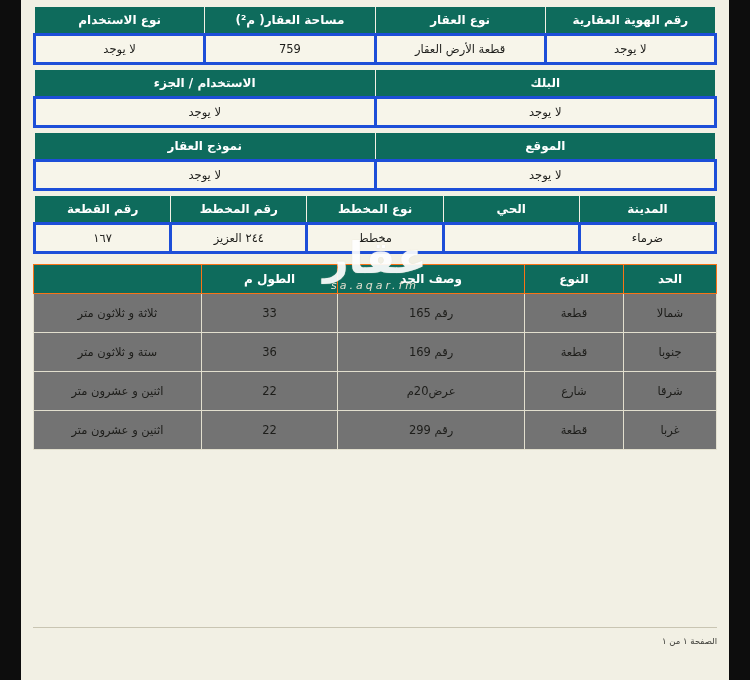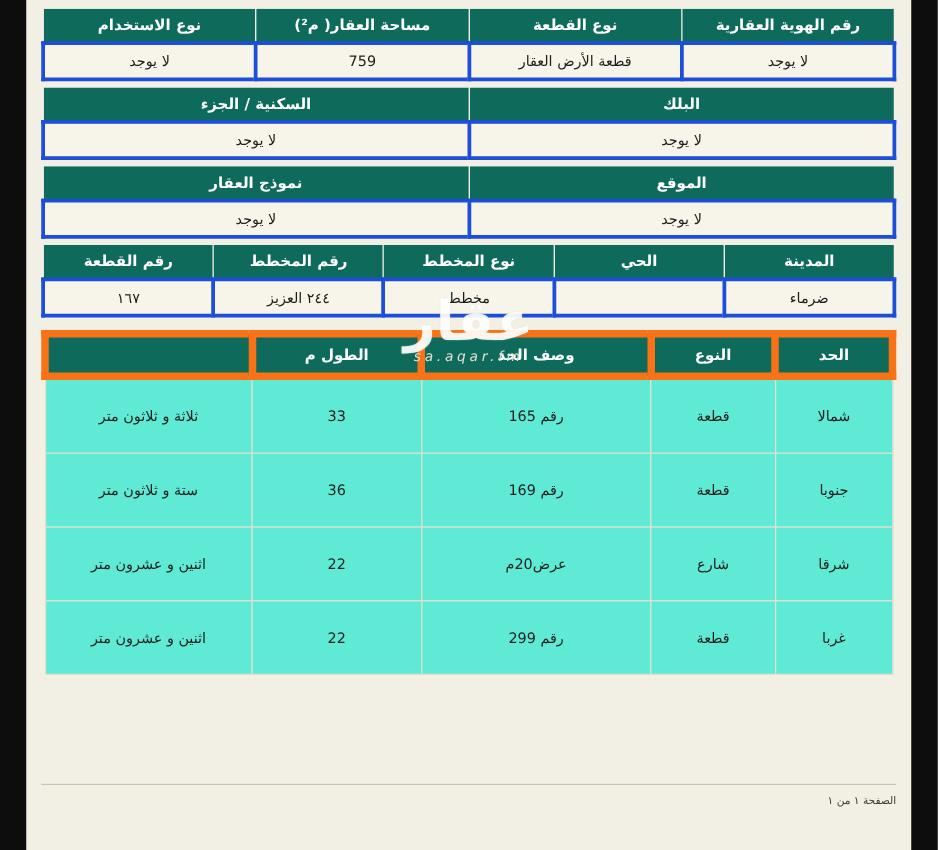--- a/index.html
+++ b/index.html
@@ -57,28 +57,28 @@
     border-collapse: collapse;
     table-layout: fixed;
     margin-top: 10px;
   }
   .big-table th {
     background: #0e6b5c;
     color: #fff;
     font-weight: bold;
     font-size: 12px;
     padding: 7px 6px;
-    border: 6px solid #f97316;
+    border: 1px solid #f97316;
     text-align: center;
   }
   .big-table td {
-    background: #5eead4;
+    background: #737373;
     color: #1d1d1a;
     font-size: 11.5px;
-    padding: 22px 6px;
+    padding: 12px 6px;
     border-bottom: 1px solid #e2dfce;
     border-left: 1px solid #e2dfce;
     border-right: 1px solid #e2dfce;
     text-align: center;
   }
   .watermark {
     position: absolute;
     left: 0;
     right: 0;
     top: 232px;
@@ -128,38 +128,38 @@
 </style>
 </head>
 <body>
 
 <div class="page">
 
   <table class="tbl">
     <tbody>
         <tr class="hdr">
       <td style="width:25%">رقم الهوية العقارية</td>
-      <td style="width:25%">نوع القطعة</td>
+      <td style="width:25%">نوع العقار</td>
       <td style="width:25%">مساحة العقار( م²)</td>
       <td style="width:25%">نوع الاستخدام</td>
     </tr>
     <tr class="val">
       <td>لا يوجد</td>
       <td>قطعة الأرض العقار</td>
       <td>759</td>
       <td>لا يوجد</td>
     </tr>
   </tbody>
     </table>
 
   <table class="tbl">
     <tbody>
         <tr class="hdr">
       <td style="width:50%">البلك</td>
-      <td style="width:50%">السكنية / الجزء</td>
+      <td style="width:50%">الاستخدام / الجزء</td>
     </tr>
     <tr class="val">
       <td>لا يوجد</td>
       <td>لا يوجد</td>
     </tr>
   </tbody>
     </table>
 
   <table class="tbl">
     <tbody>

